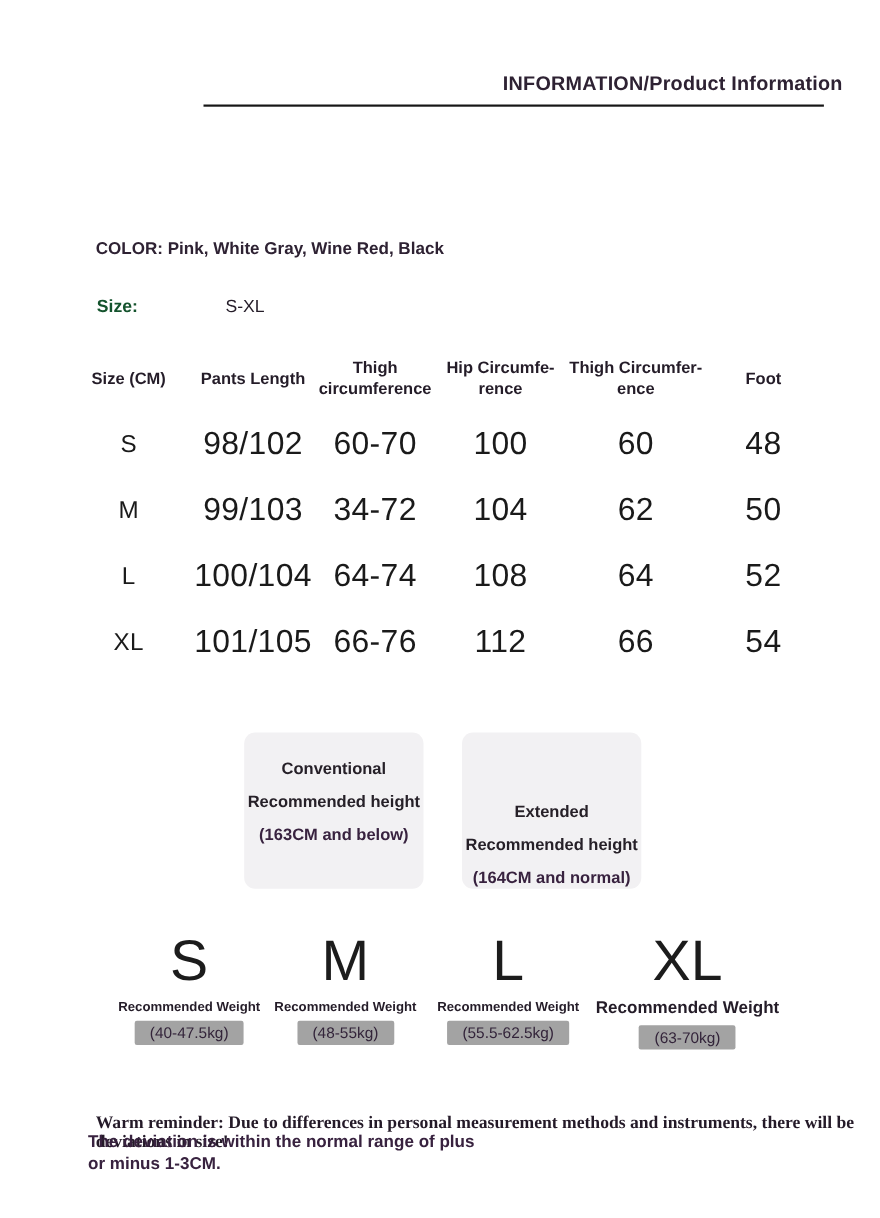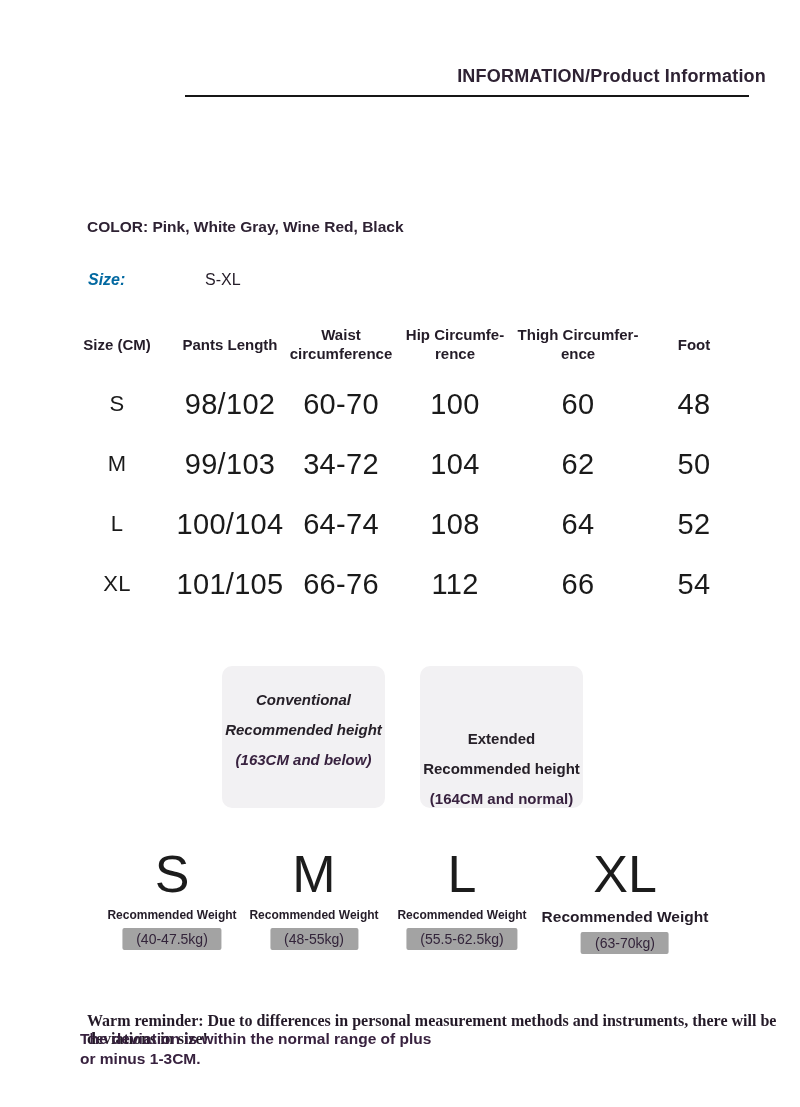--- a/index.html
+++ b/index.html
@@ -44,21 +44,21 @@
     font-weight: bold;
     color: #2e2233;
   }
   .size-line {
     position: absolute;
     top: 271px;
     left: 88px;
     width: 400px;
     font-size: 16px;
   }
-  .size-label { font-weight: bold; color: #0369a1; font-style: italic; }
+  .size-label { font-weight: bold; color: #14532d; }
   .size-value {
     position: absolute;
     left: 117px;
     top: 0;
     font-weight: normal;
     color: #241c28;
   }
 
   
   .size-table {
@@ -100,21 +100,21 @@
     height: 142px;
     background: #f2f1f3;
     border-radius: 10px;
     display: flex;
     flex-direction: column;
     align-items: center;
     padding-top: 24px;
     gap: 11px;
     text-align: center;
   }
-  .height-box.box-1 { left: 222px; font-style: italic; }
+  .height-box.box-1 { left: 222px; }
   .height-box.box-2 { left: 420px; justify-content: flex-end; }
   .height-box .hb-line {
     font-size: 15px;
     font-weight: bold;
     line-height: 19px;
     color: #262028;
   }
   .height-box .hb-range { color: #38223f; }
 
   
@@ -193,21 +193,21 @@
 
   <div class="size-table">
 
     <div class="th">
       <span>Size (CM)</span>
     </div>
     <div class="th">
       <span>Pants Length</span>
     </div>
     <div class="th">
-      <span>Waist</span>
+      <span>Thigh</span>
       <span>circumference</span>
     </div>
     <div class="th">
       <span>Hip Circumfe-</span>
       <span>rence</span>
     </div>
     <div class="th">
       <span>Thigh Circumfer-</span>
       <span>ence</span>
     </div>

